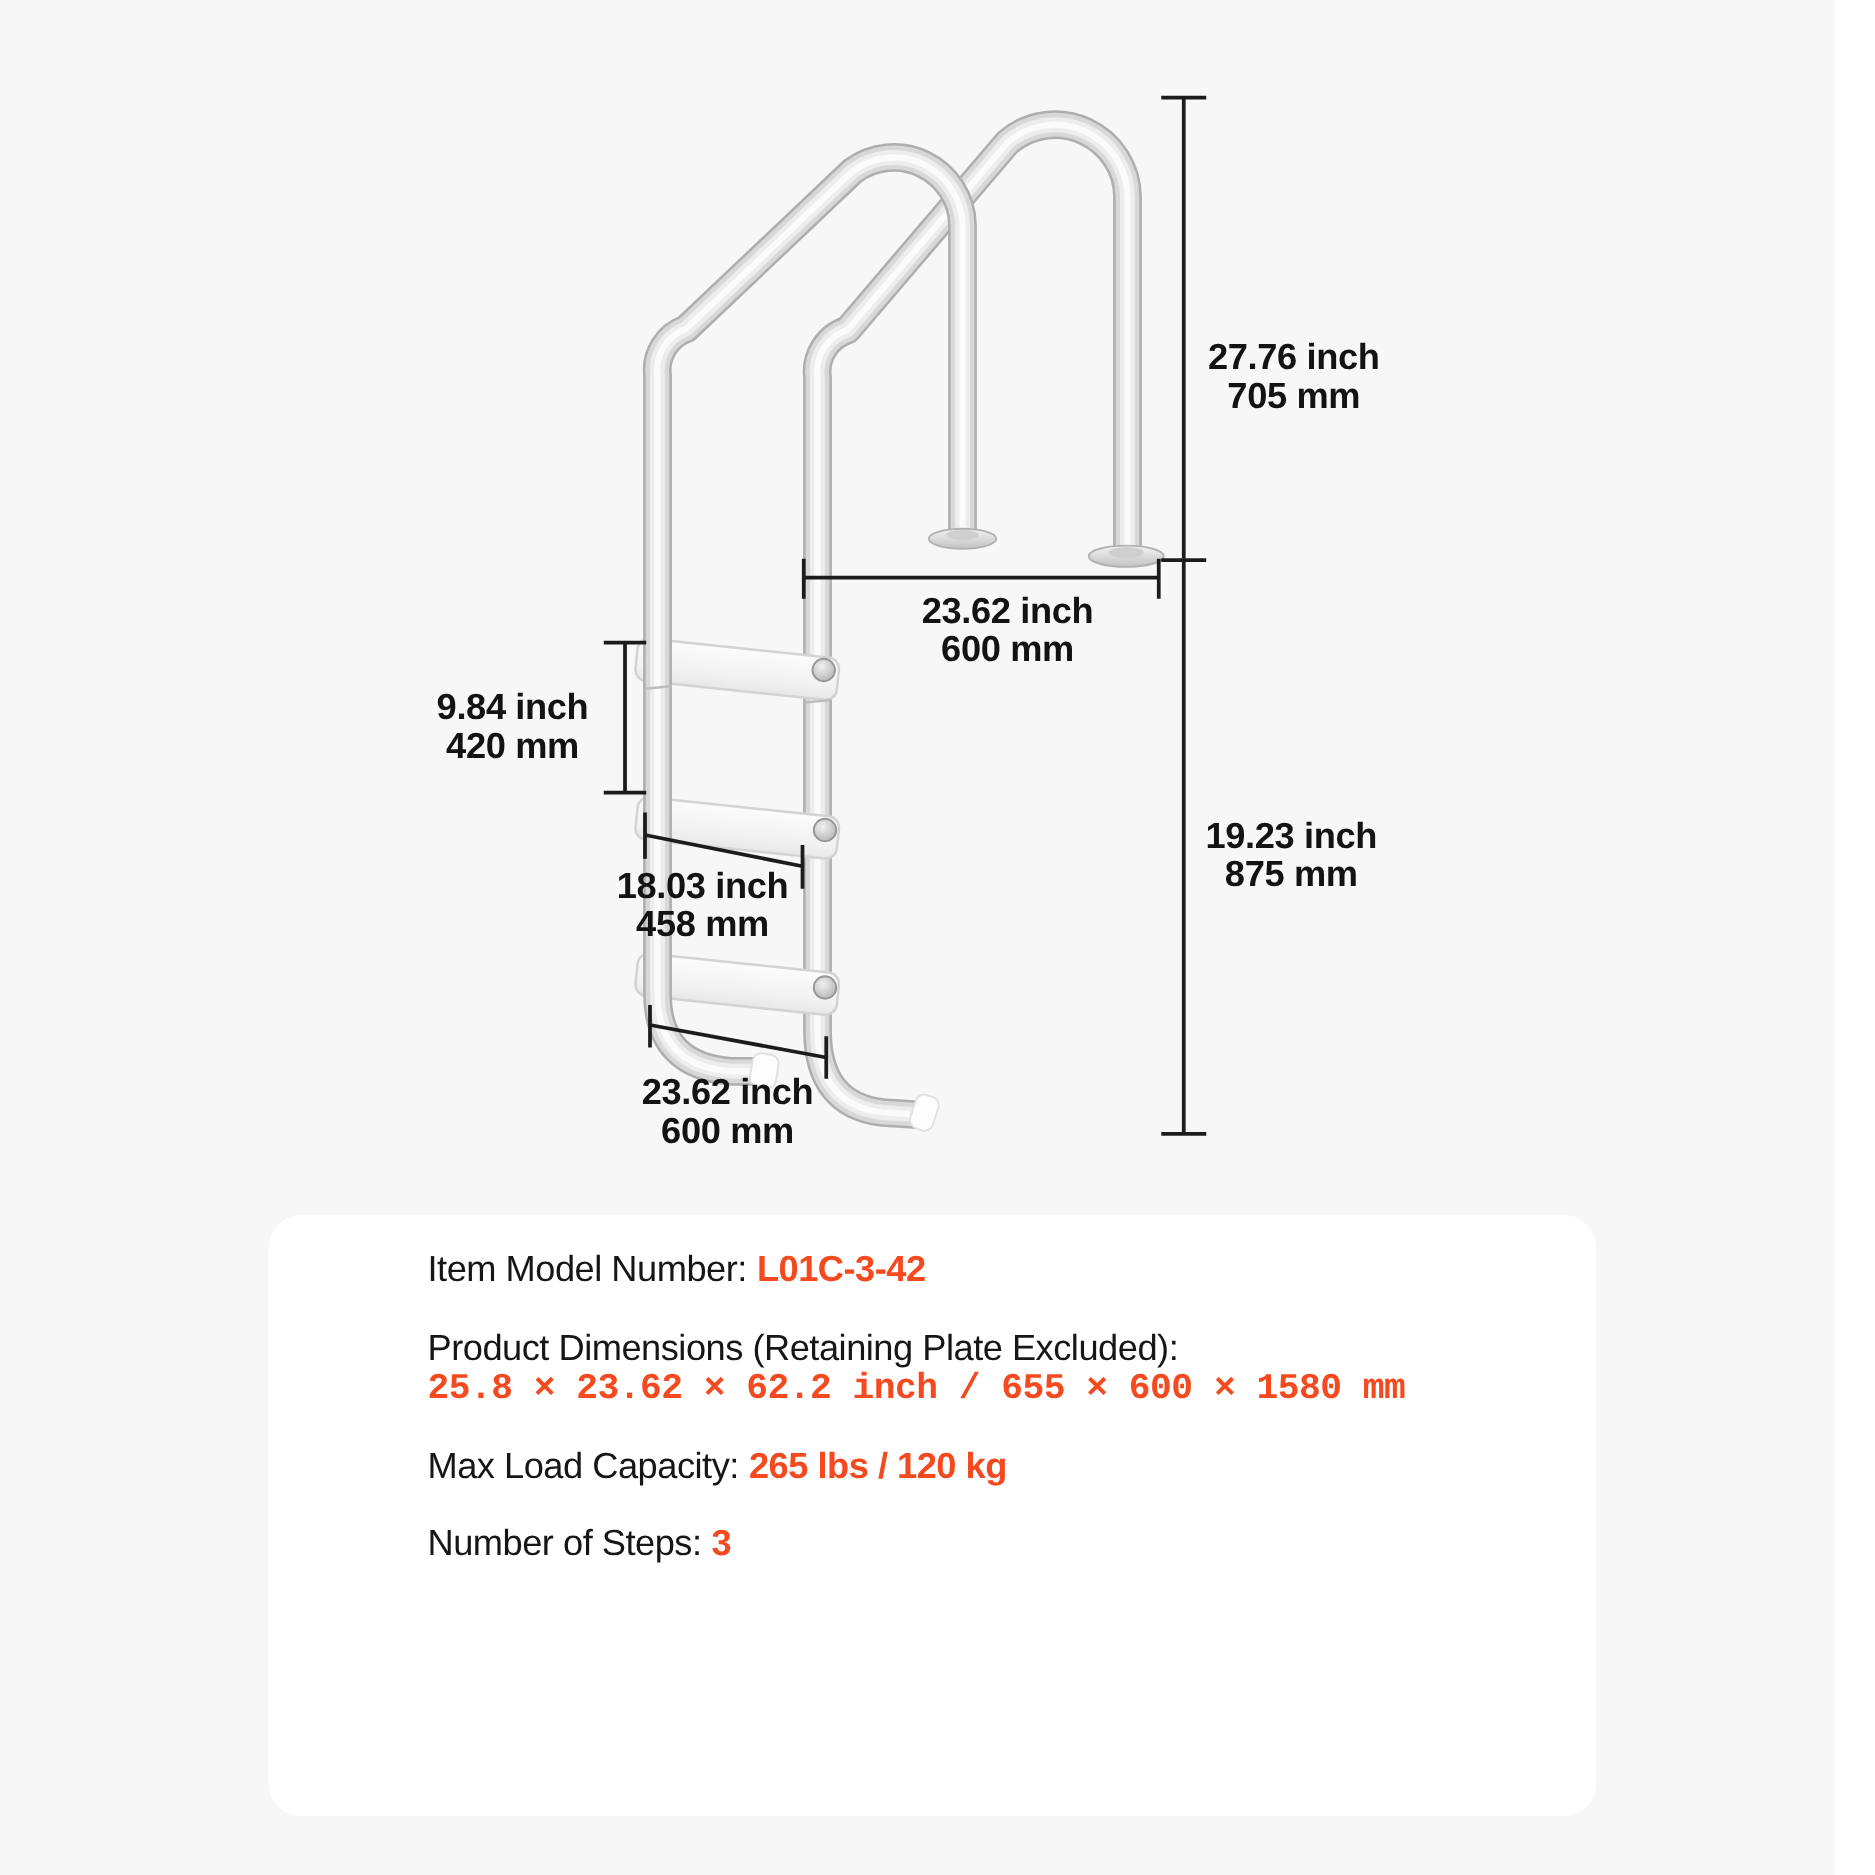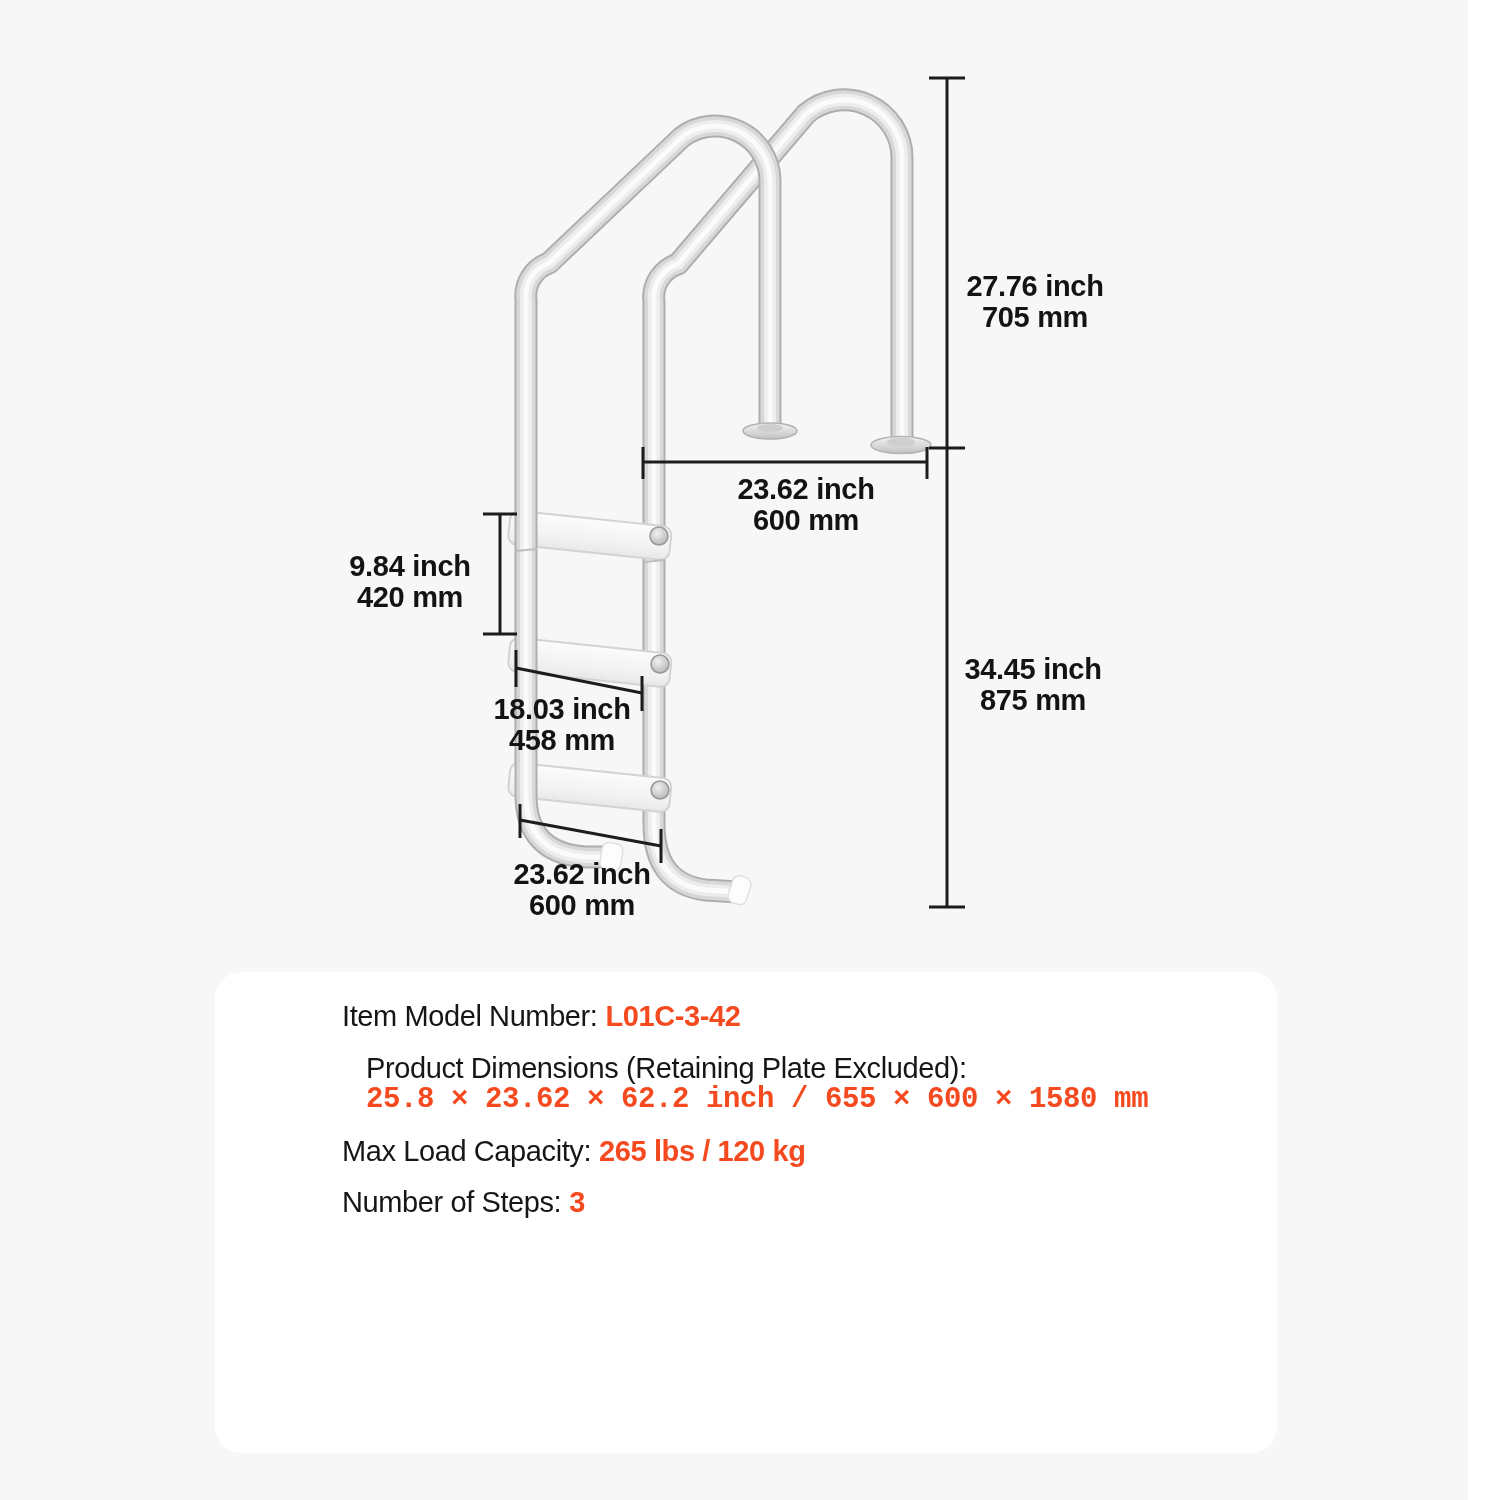--- a/index.html
+++ b/index.html
@@ -16,26 +16,26 @@
     position:absolute;transform:translateX(-50%);
     font-size:29px;font-weight:700;line-height:31px;color:#131313;
     letter-spacing:-0.3px;text-align:center;white-space:nowrap;
   }
   .dim-label span{display:block;}
   .spec-panel{
     position:absolute;left:215px;top:972px;width:1062px;height:481px;
     background:var(--panel);border-radius:26px;
   }
   .spec-content{
-    padding:30px 40px 0 127px;display:flex;flex-direction:column;gap:22px;
+    padding:30px 40px 0 127px;display:flex;flex-direction:column;gap:33px;
     font-size:29px;line-height:29px;letter-spacing:-0.4px;color:var(--text);
   }
   .spec-row{white-space:nowrap;}
   .spec-row .value{font-weight:700;color:var(--accent);margin-left:8px;}
-  .spec-row.two-line{line-height:31px;margin-left:24px;}
+  .spec-row.two-line{line-height:31px;}
   .spec-row.two-line .value{margin-left:0;display:block;font-family:Liberation Mono, monospace;}
 
   
   .tube-outline{fill:none;stroke:#aeaeae;stroke-width:23;stroke-linejoin:round;}
   .tube-mid{fill:none;stroke:#d8d8d8;stroke-width:19;stroke-linejoin:round;}
   .tube-light{fill:none;stroke:#ededed;stroke-width:12;stroke-linejoin:round;}
   .tube-core{fill:none;stroke:#fbfbfb;stroke-width:5;stroke-linejoin:round;}
   .dimline{stroke:var(--dim);stroke-width:3;fill:none;}
 </style>
 </head>
@@ -157,21 +157,21 @@
     </div>
     <div class="dim-label" style="left:410px;top:551px">
       <span>9.84 inch</span>
       <span>420 mm</span>
     </div>
     <div class="dim-label" style="left:562px;top:694px">
       <span>18.03 inch</span>
       <span>458 mm</span>
     </div>
     <div class="dim-label" style="left:1033px;top:654px">
-      <span>34.45 inch</span>
+      <span>19.23 inch</span>
       <span>875 mm</span>
     </div>
     <div class="dim-label" style="left:582px;top:859px">
       <span>23.62 inch</span>
       <span>600 mm</span>
     </div>
   </div>
 
   <div class="spec-panel">
     <div class="spec-content">

